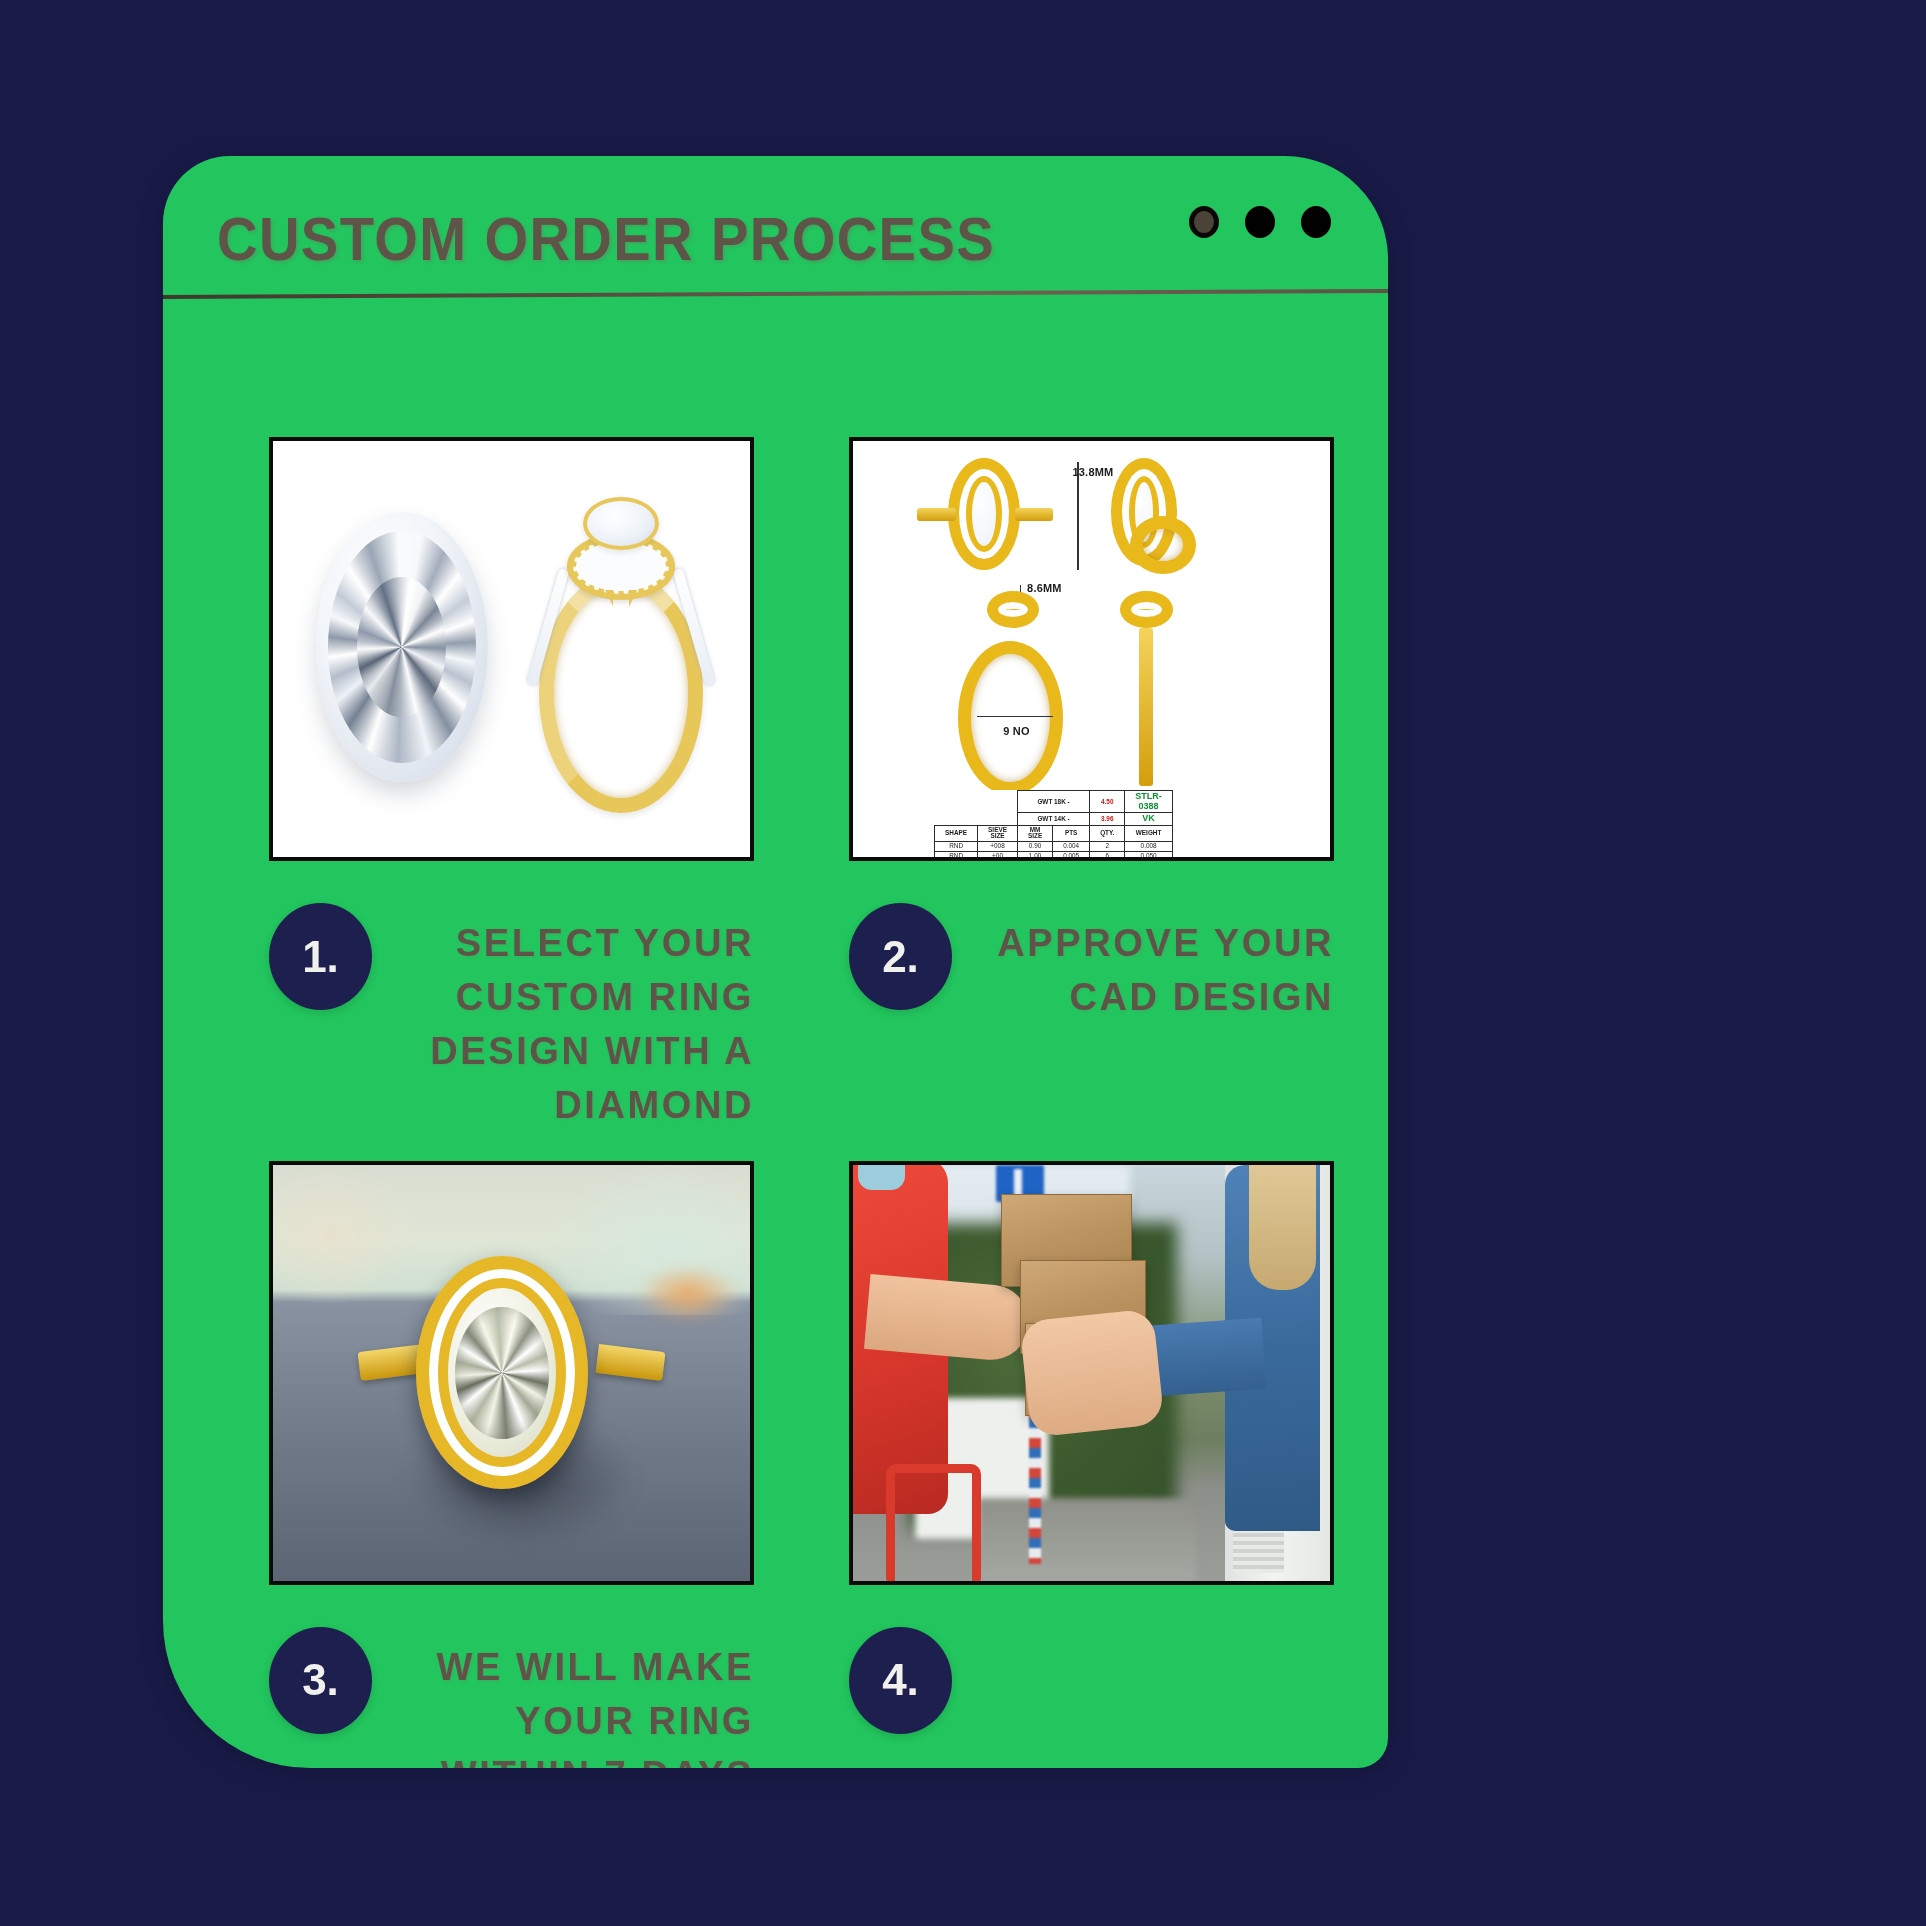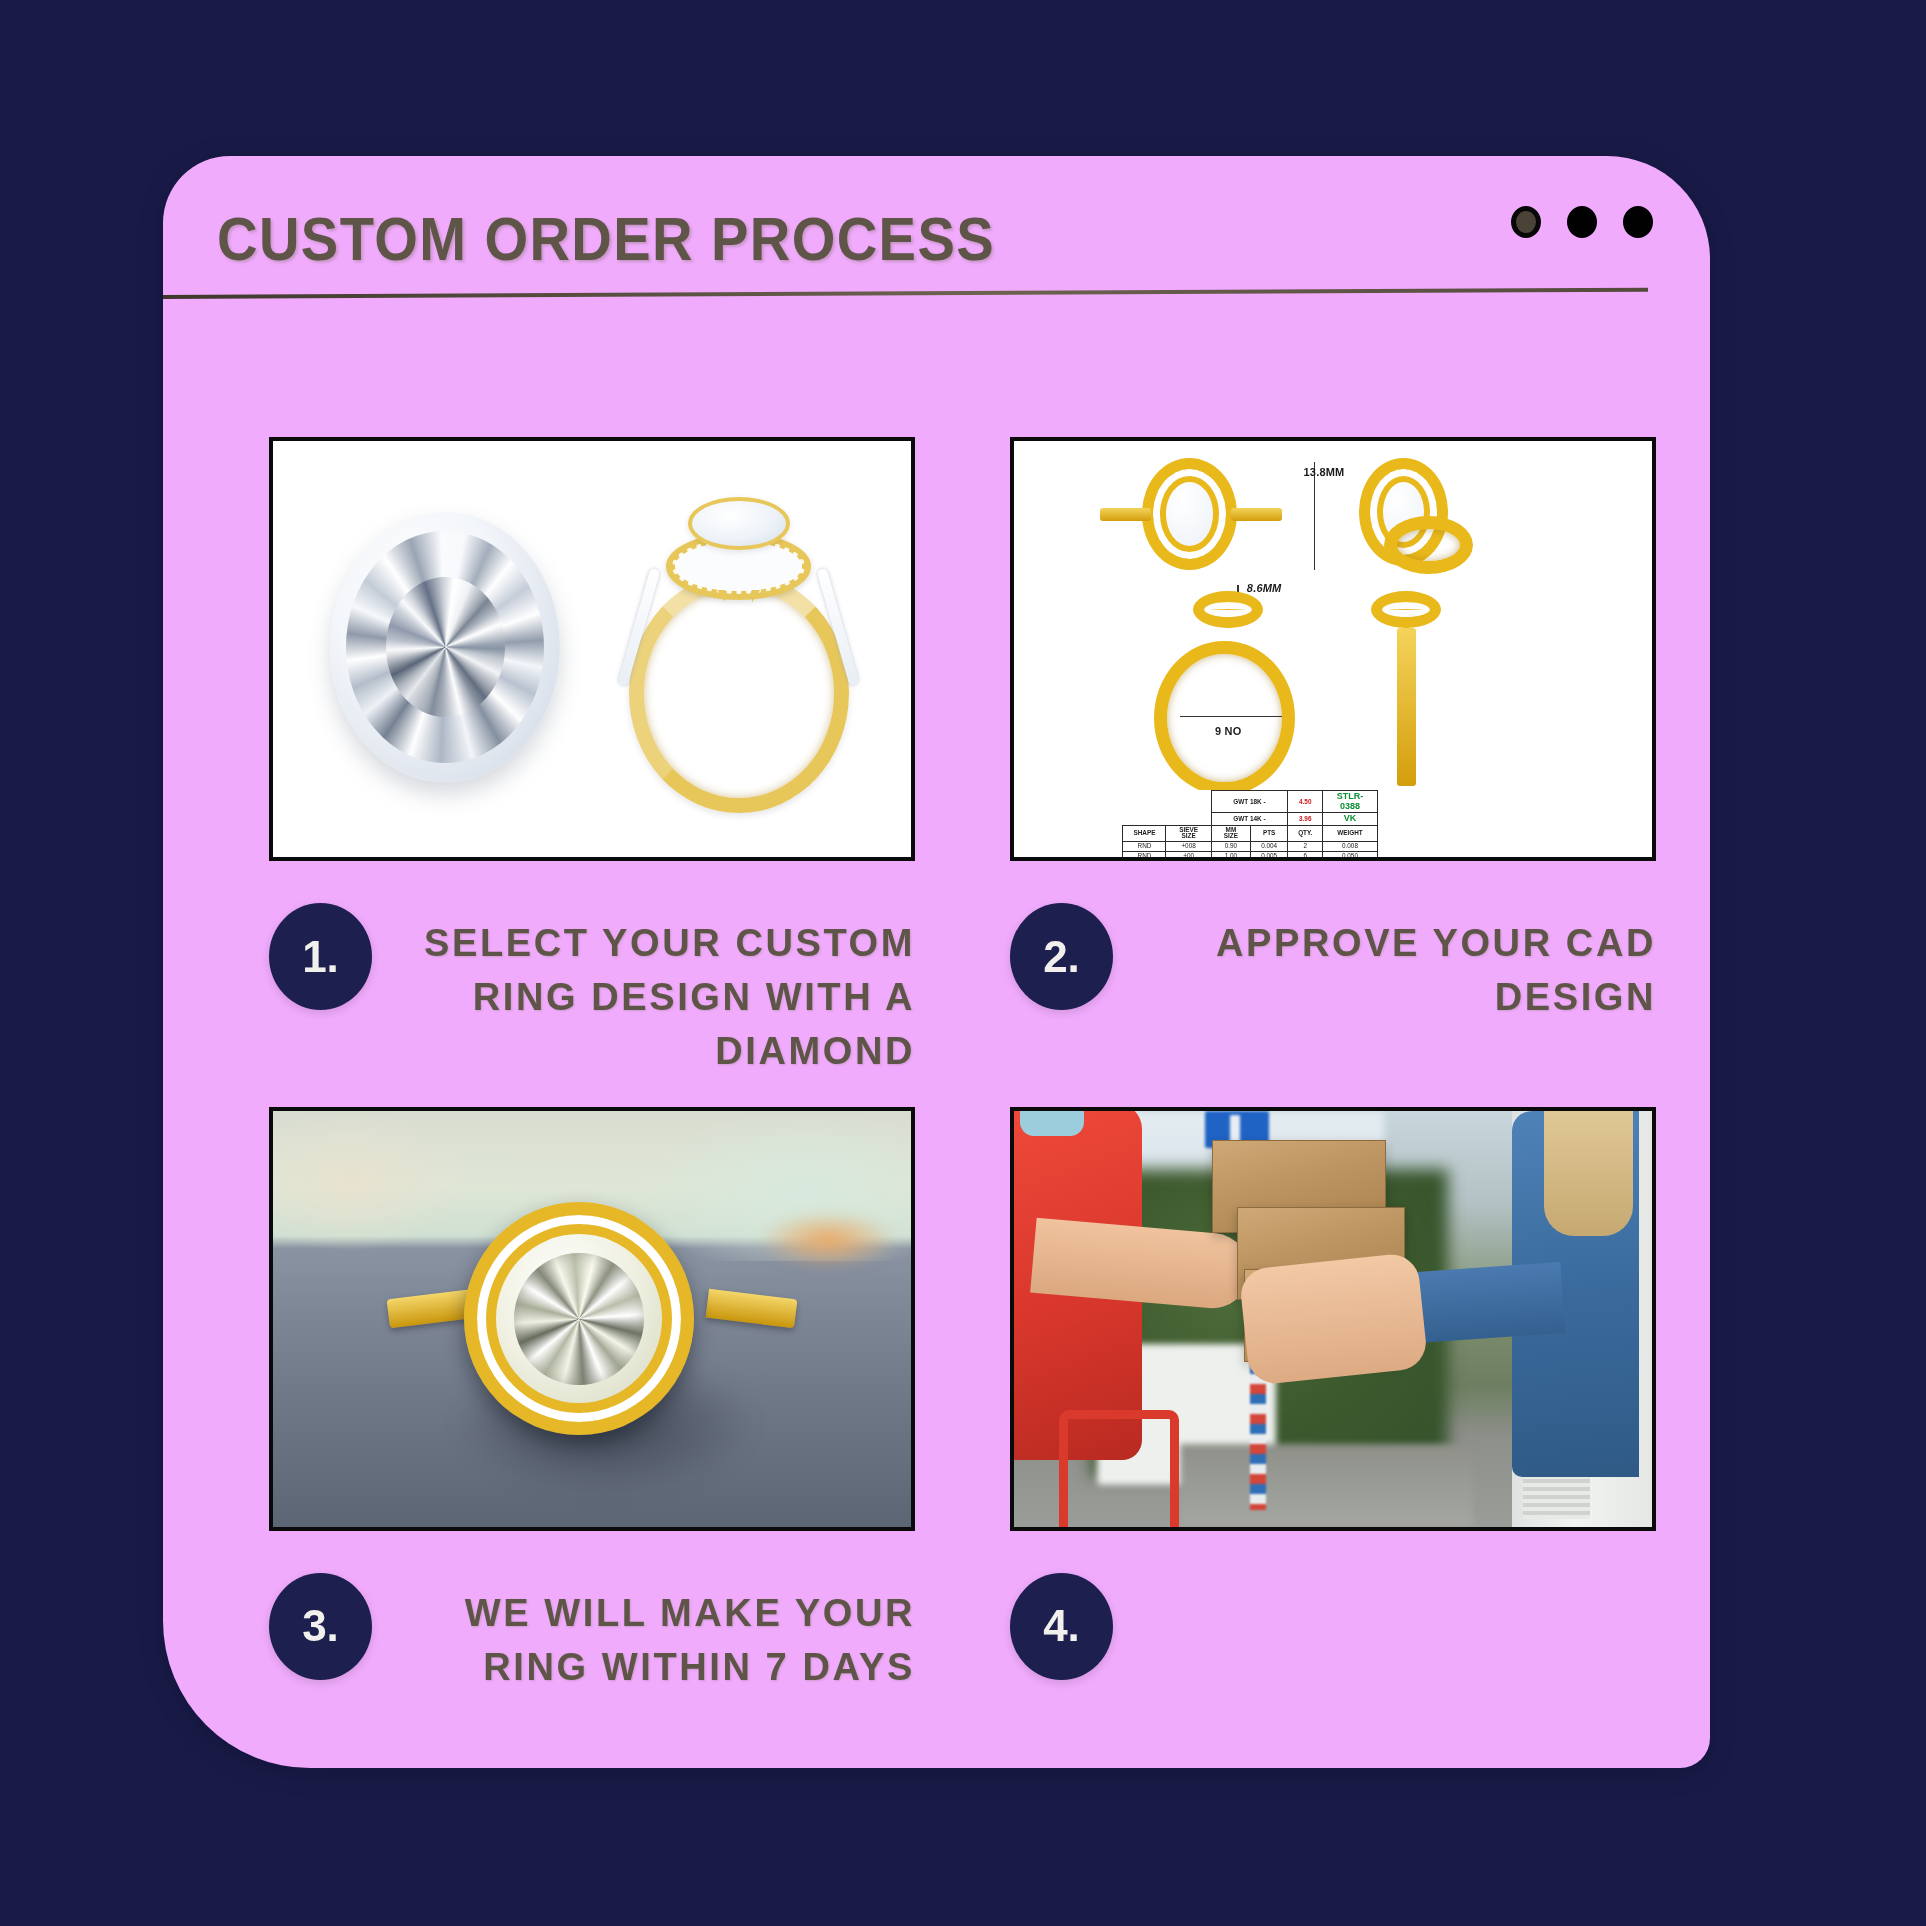--- a/index.html
+++ b/index.html
@@ -19,23 +19,23 @@
     width: 1927px;
     height: 1927px;
     background: #191a47;
   }
 
   
   .card {
     position: absolute;
     left: 163px;
     top: 156px;
-    width: 1547px;
+    width: 1225px;
     height: 1612px;
-    background: #f0abfc;
+    background: #22c55e;
     border-radius: 67px 103px 30px 147px;
     box-shadow: 0 4px 26px rgba(0,0,0,0.18);
     overflow: hidden;
   }
 
   
   .card-header {
     position: absolute;
     left: 0; top: 0;
     width: 100%;
@@ -568,21 +568,21 @@
 
             <div class="cad-view cad-ring-top" style="left:54%; top:4%; width:14%; height:26%;">
               <div class="cad-pave-dots"></div>
             </div>
             <div class="cad-band" style="left:58%; top:18%; width:14%; height:14%;"></div>
 
             <div class="cad-dimline-v" style="left:47%; top:5%; height:26%;"></div>
             <div class="cad-label" style="left:43.5%; top:6%;margin-left:12px;">13.8MM</div>
 
             <div class="cad-dimline-v" style="left:35%; top:34.5%; height:4%;"></div>
-            <div class="cad-label" style="left:36.5%; top:34%;font-style:italic;">8.6MM</div>
+            <div class="cad-label" style="left:36.5%; top:34%;">8.6MM</div>
 
             <div class="cad-band" style="left:22%; top:48%; width:22%; height:37%;"></div>
             <div class="cad-view cad-ring-top" style="left:28%; top:36%; width:11%; height:9%;"></div>
 
             <div class="cad-dimline-h" style="left:26%; top:66%; width:16%;"></div>
             <div class="cad-label" style="left:31.5%; top:62%;margin-top:26px;">9 NO</div>
 
             <div class="cad-view cad-ring-top" style="left:56%; top:36%; width:11%; height:9%;"></div>
             <div class="cad-shank" style="left:60%; top:45%; width:3%; height:38%;"></div>
 

